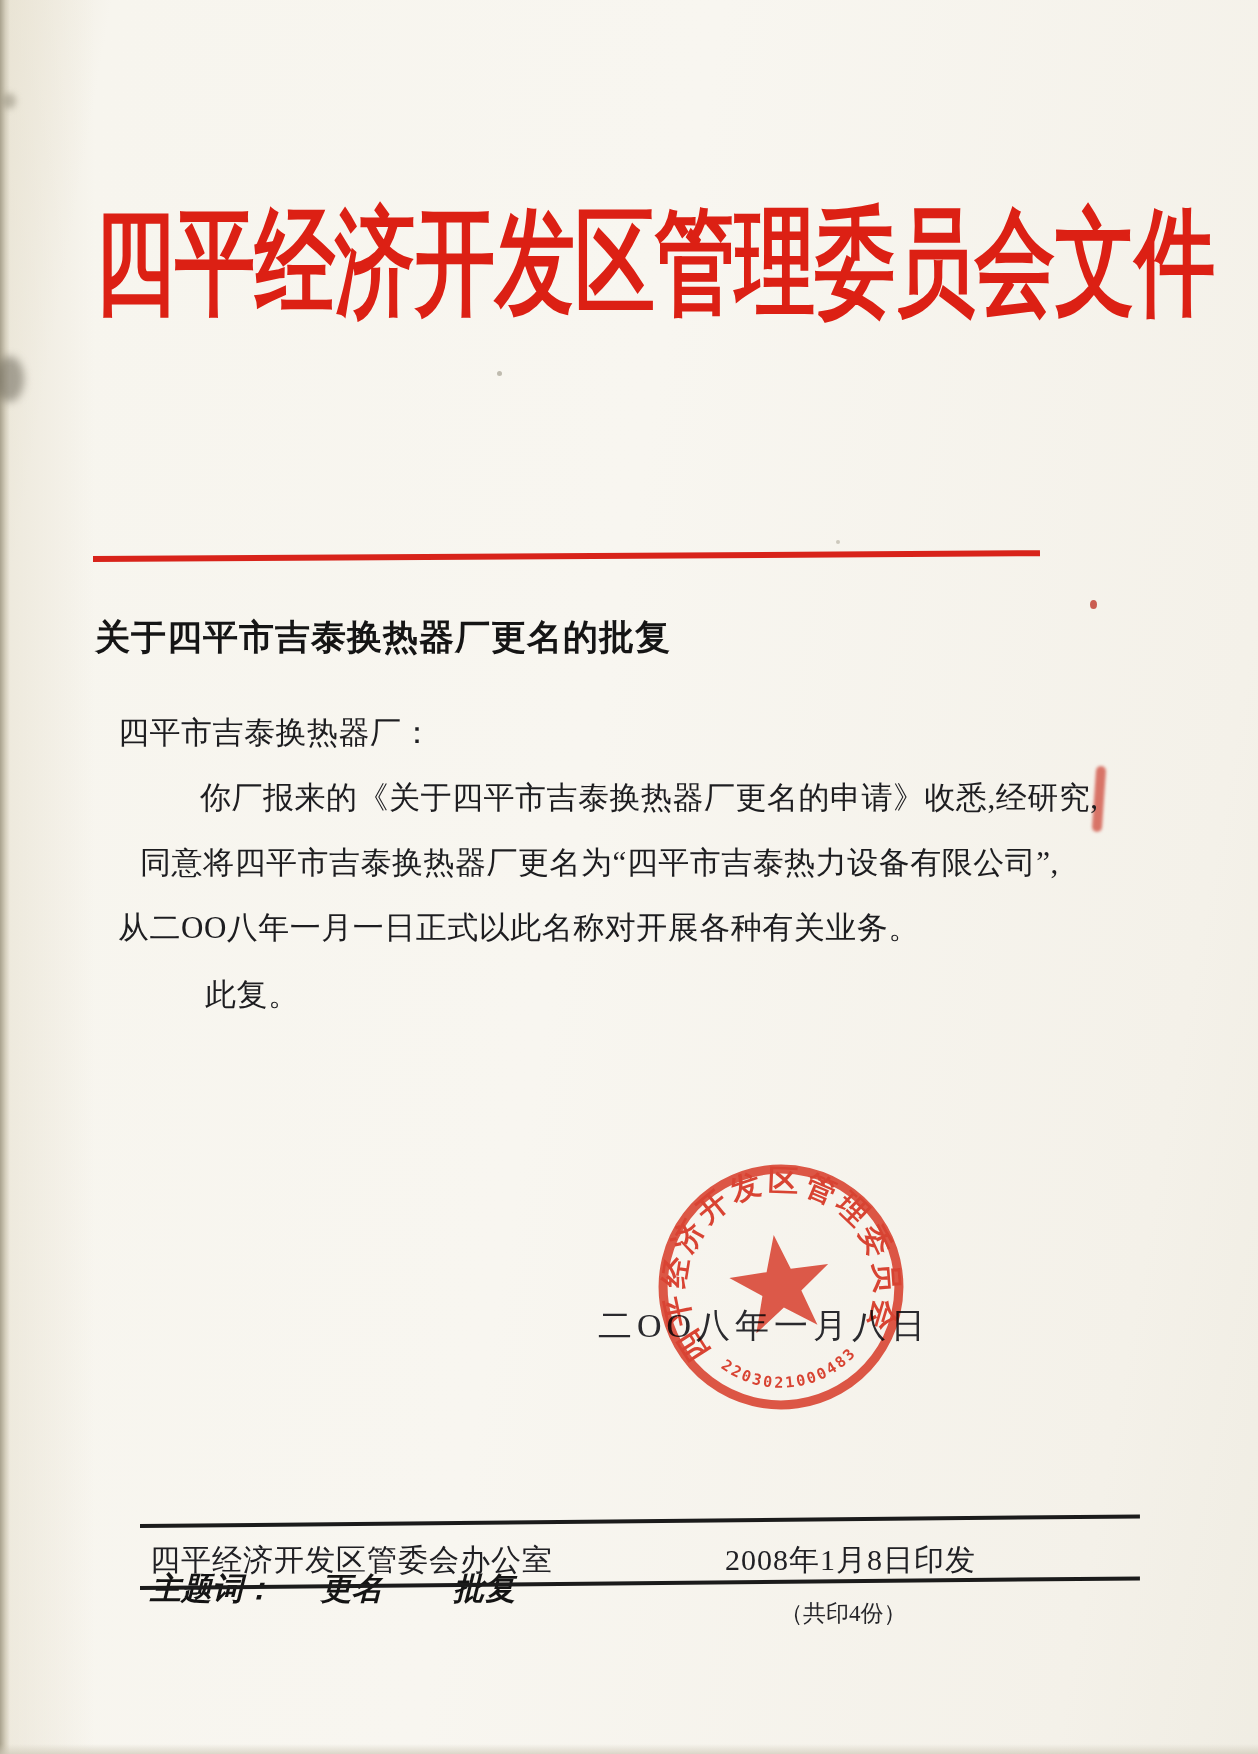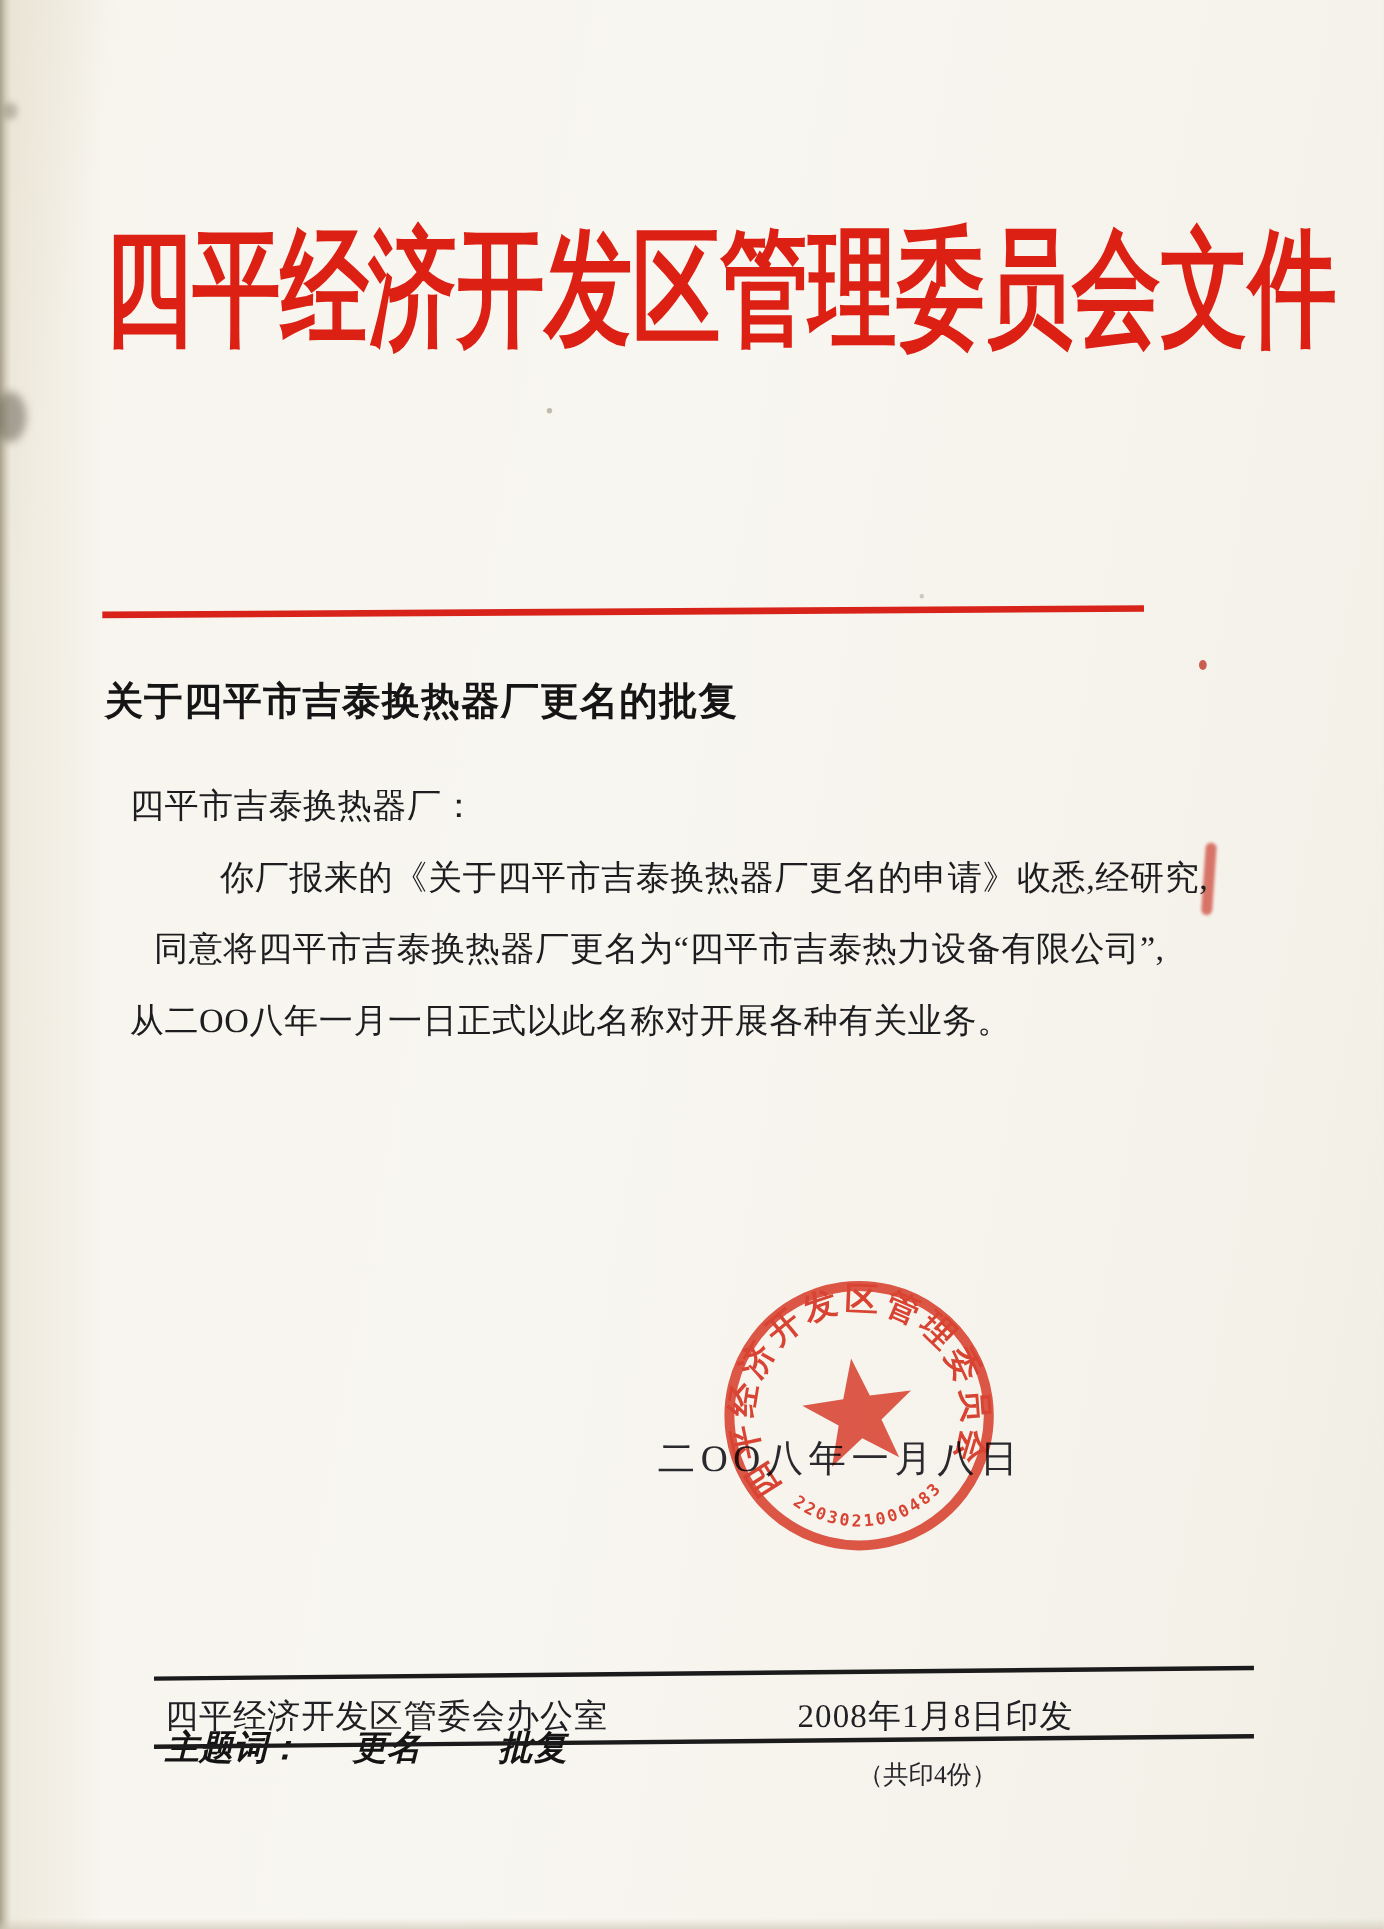--- a/index.html
+++ b/index.html
@@ -128,20 +128,21 @@
   <div class="speck2"></div>
 
   <div class="header-title">四平经济开发区管理委员会文件</div>
   <div class="red-rule"></div>
 
   <h1 class="doc-title">关于四平市吉泰换热器厂更名的批复</h1>
   <p class="body-line salutation">四平市吉泰换热器厂：</p>
   <p class="body-line indent line-1">你厂报来的《关于四平市吉泰换热器厂更名的申请》收悉,经研究,</p>
   <p class="body-line line-2">同意将四平市吉泰换热器厂更名为“四平市吉泰热力设备有限公司”,</p>
   <p class="body-line line-3">从二ΟΟ八年一月一日正式以此名称对开展各种有关业务。</p>
+  <p class="body-line closing">此复。</p>
 
   <div class="doc-date">二ΟΟ八年一月八日</div>
   <svg class="seal" viewBox="0 0 260 260" aria-hidden="true">
     <defs>
       <path id="sealArcTop" d="M 52.2 184.5 A 95 95 0 1 1 207.8 184.5" fill="none"></path>
       <path id="sealArcBottom" d="M 59.3 200.7 A 100 100 0 0 0 200.7 200.7" fill="none"></path>
     </defs>
     <circle cx="130" cy="130" r="117" fill="none" stroke="currentColor" stroke-width="9" opacity="0.9"></circle>
     <polygon points="130,78 142.1,113.4 179.5,113.9 149.5,136.3 160.6,172.1 130,150.5 99.4,172.1 110.5,136.3 80.5,113.9 117.9,113.4" fill="currentColor" opacity="0.88"></polygon>
     <text class="seal-arc-text">

